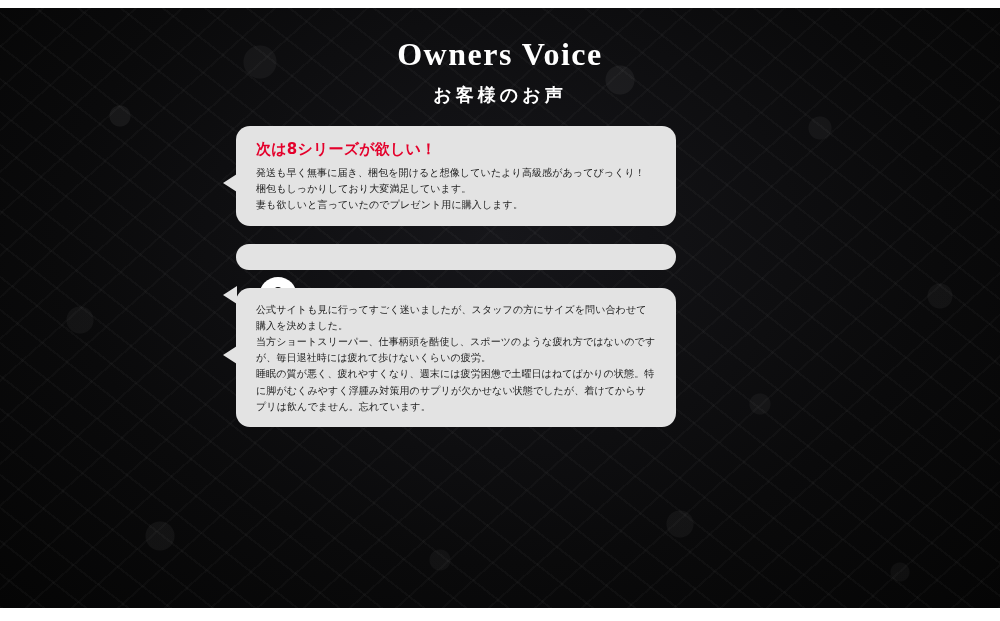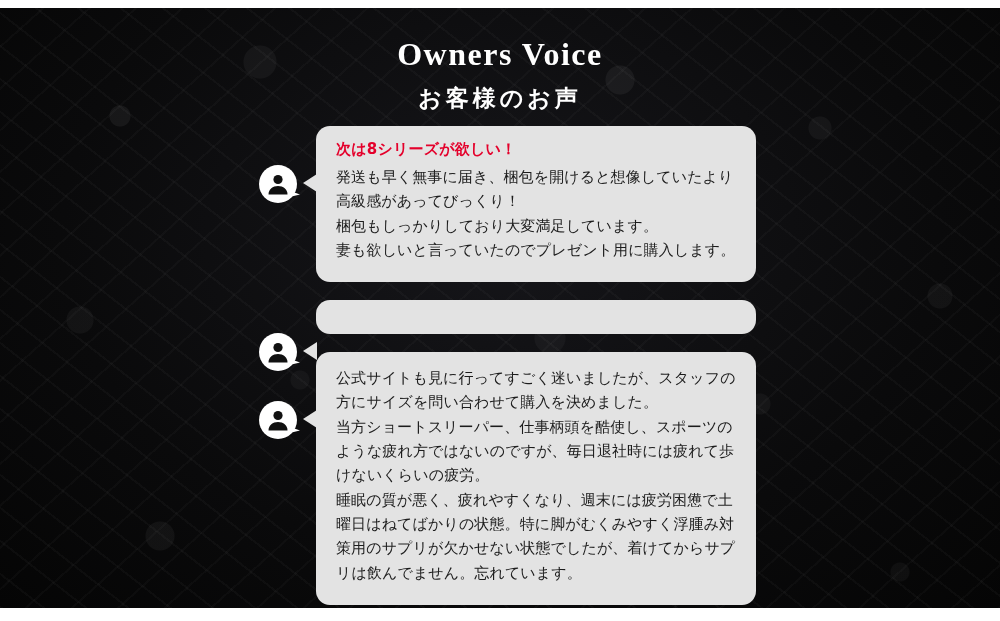--- a/index.html
+++ b/index.html
@@ -69,45 +69,44 @@
     font-family: "Liberation Serif", "DejaVu Serif", serif;
     font-size: 32px;
     font-weight: bold;
     letter-spacing: 1.5px;
     line-height: 1.15;
     margin: 0;
   }
   .title-ja {
     color: #ffffff;
     font-family: "DejaVu Sans", "Liberation Sans", sans-serif;
-    font-size: 23px;
+    font-size: 18px;
     font-weight: bold;
     letter-spacing: 4px;
     margin-top: 10px;
   }
 
   
   .reviews {
     position: absolute;
     left: 236px;
     top: 118px;
     width: 520px;
   }
 
   .review {
     position: relative;
     margin-bottom: 18px;
   }
 
   .bubble {
     position: relative;
-    margin-left: 80px;
     background: #e3e3e3;
     border-radius: 14px;
-    padding: 14px 20px 20px 20px;
+    padding: 14px 20px 12px 20px;
     box-sizing: border-box;
     width: 440px;
   }
   .bubble::before {
     content: "";
     position: absolute;
     left: -13px;
     top: 44px;
     width: 0;
     height: 0;
@@ -121,21 +120,21 @@
     font-family: "DejaVu Sans", "Liberation Sans", sans-serif;
     font-weight: bold;
     font-size: 15px;
     margin: 0 0 6px 0;
     letter-spacing: 0.2px;
   }
 
   .body-text {
     color: #1c1c1c;
     font-family: "DejaVu Sans", "Liberation Sans", sans-serif;
-    font-size: 15px;
+    font-size: 10px;
     line-height: 1.62;
     white-space: pre-line;
     margin: 0;
     letter-spacing: 0.1px;
   }
 
   
   .avatar {
     position: absolute;
     left: 22px;

